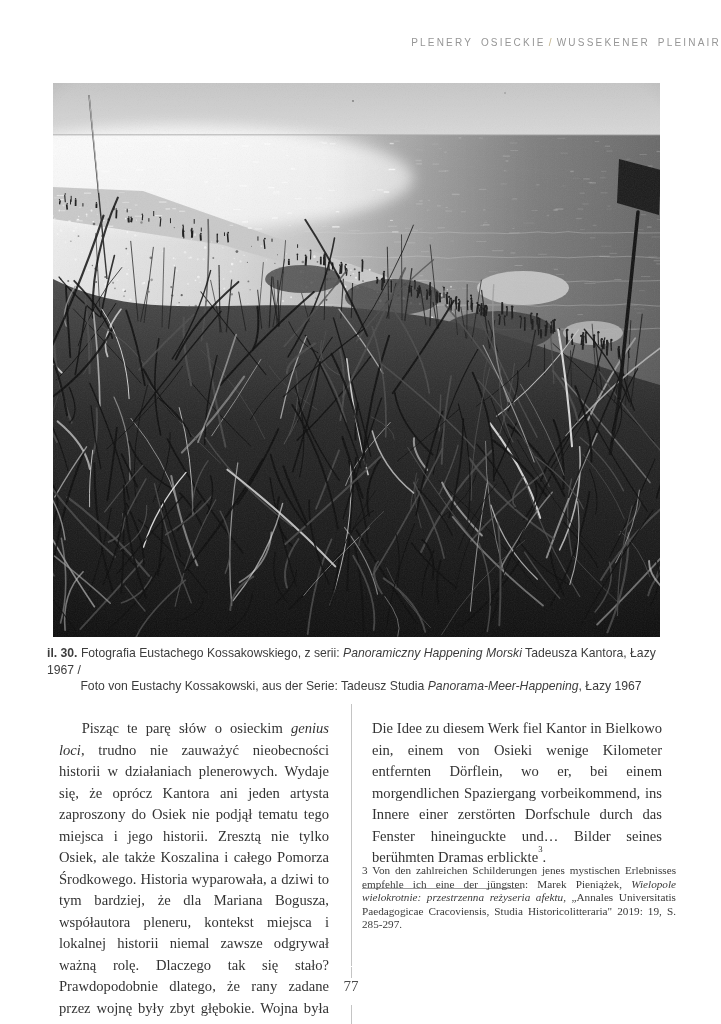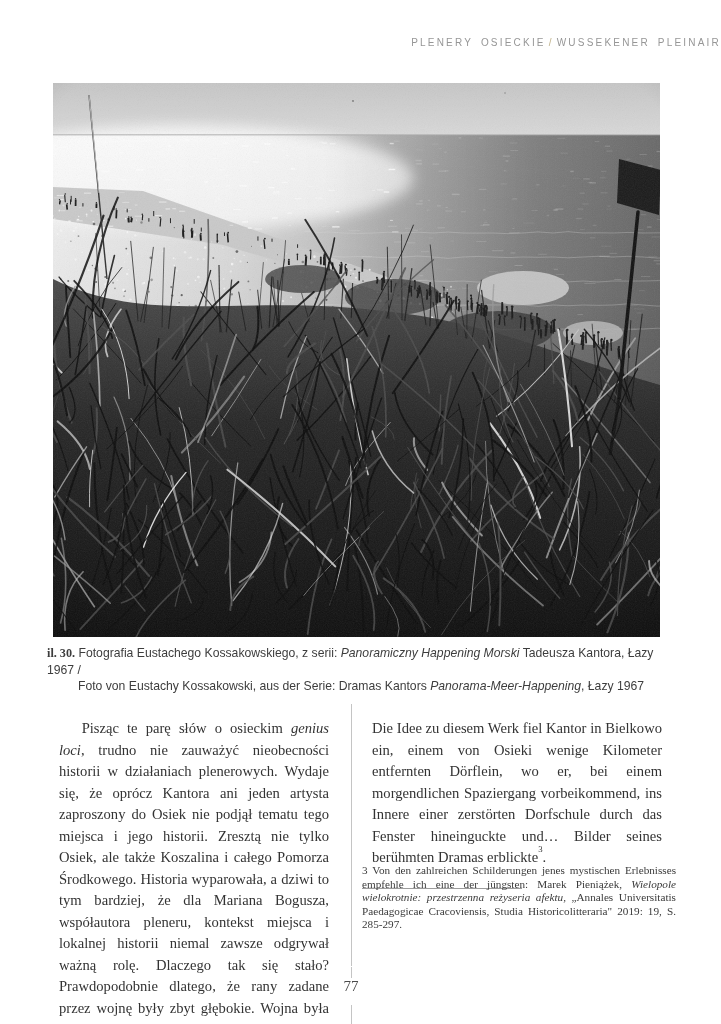--- a/index.html
+++ b/index.html
@@ -18,21 +18,21 @@
     background:#bdbdbd;overflow:hidden;
   }
   .photo-frame svg{display:block;}
   .caption{
     position:absolute;left:47px;top:645px;width:628px;
     font-family:"Liberation Sans",sans-serif;font-size:12.2px;
     line-height:16.5px;color:#3d3d3d;
   }
   .caption-line2{text-align:center;}
   .it{font-style:italic;}
-  .b{font-weight:bold;font-family:Liberation Serif, serif;}
+  .b{font-weight:bold;}
   .col{
     position:absolute;top:706px;font-size:14.6px;line-height:21.5px;
     text-align:justify;color:var(--body-text,#333333);
   }
   .col p{margin:12px;}
   .col-left{left:47px;width:294px;}
   .col-right{left:360px;width:314px;}
   .indent{text-indent:1.55em;}
   sup{font-size:.6em;line-height:0;position:relative;top:-.45em;}
   .col-divider{position:absolute;left:351px;top:704px;width:1px;height:262px;background:var(--rule,#c4c4c4);}
@@ -1287,21 +1287,21 @@
     <path d="M566,315 L557,372" stroke="#0a0a0a" stroke-width="3" opacity="0.7" fill="none"></path>
     <line x1="36" y1="12" x2="54" y2="196" stroke="#2f2f2f" stroke-width="1.4"></line>
     <line x1="36" y1="12" x2="46" y2="110" stroke="#f0f0f0" stroke-width="0.8" opacity="0.85"></line>
     <rect x="0" y="0" width="607" height="554" filter="url(#grain)" opacity="0.8"></rect>
     <rect x="0" y="0" width="607" height="554" fill="url(#vign)"></rect>
   </svg>
 </figure>
 
 <div class="caption">
   <div class="caption-line1"><span class="b">il. 30.</span><span> Fotografia Eustachego Kossakowskiego, z serii: </span><span class="it">Panoramiczny Happening Morski</span><span> Tadeusza Kantora, Łazy 1967 /</span></div>
-  <div class="caption-line2"><span>Foto von Eustachy Kossakowski, aus der Serie: Dramas Kantors </span><span class="it">Panorama-Meer-Happening</span><span>, Łazy 1967</span></div>
+  <div class="caption-line2"><span>Foto von Eustachy Kossakowski, aus der Serie: Tadeusz Studia </span><span class="it">Panorama-Meer-Happening</span><span>, Łazy 1967</span></div>
 </div>
 
 <div class="col col-left">
   <p class="indent"><span>Pisząc te parę słów o osieckim </span><span class="it">genius loci</span><span>, trudno nie zauważyć nieobecności historii w działaniach plenerowych. Wydaje się, że oprócz Kantora ani jeden artysta zaproszony do Osiek nie podjął tematu tego miejsca i jego historii. Zresztą nie tylko Osiek, ale także Koszalina i całego Pomorza Środkowego. Historia wyparowała, a dziwi to tym bardziej, że dla Mariana Bogusza, współautora pleneru, kontekst miejsca i lokalnej historii niemal zawsze odgrywał ważną rolę. Dlaczego tak się stało? Prawdopodobnie dlatego, że rany zadane przez wojnę były zbyt głębokie. Wojna była ciągle obecna w polityce i</span></p>
 </div>
 
 <div class="col-divider"></div>
 
 <div class="col col-right">
   <p><span>Die Idee zu diesem Werk fiel Kantor in Bielkowo ein, einem von Osieki wenige Kilometer entfernten Dörflein, wo er, bei einem morgendlichen Spaziergang vorbeikommend, ins Innere einer zerstörten Dorfschule durch das Fenster hineinguckte und… Bilder seines berühmten Dramas erblickte</span><sup>3</sup><span>.</span></p>

